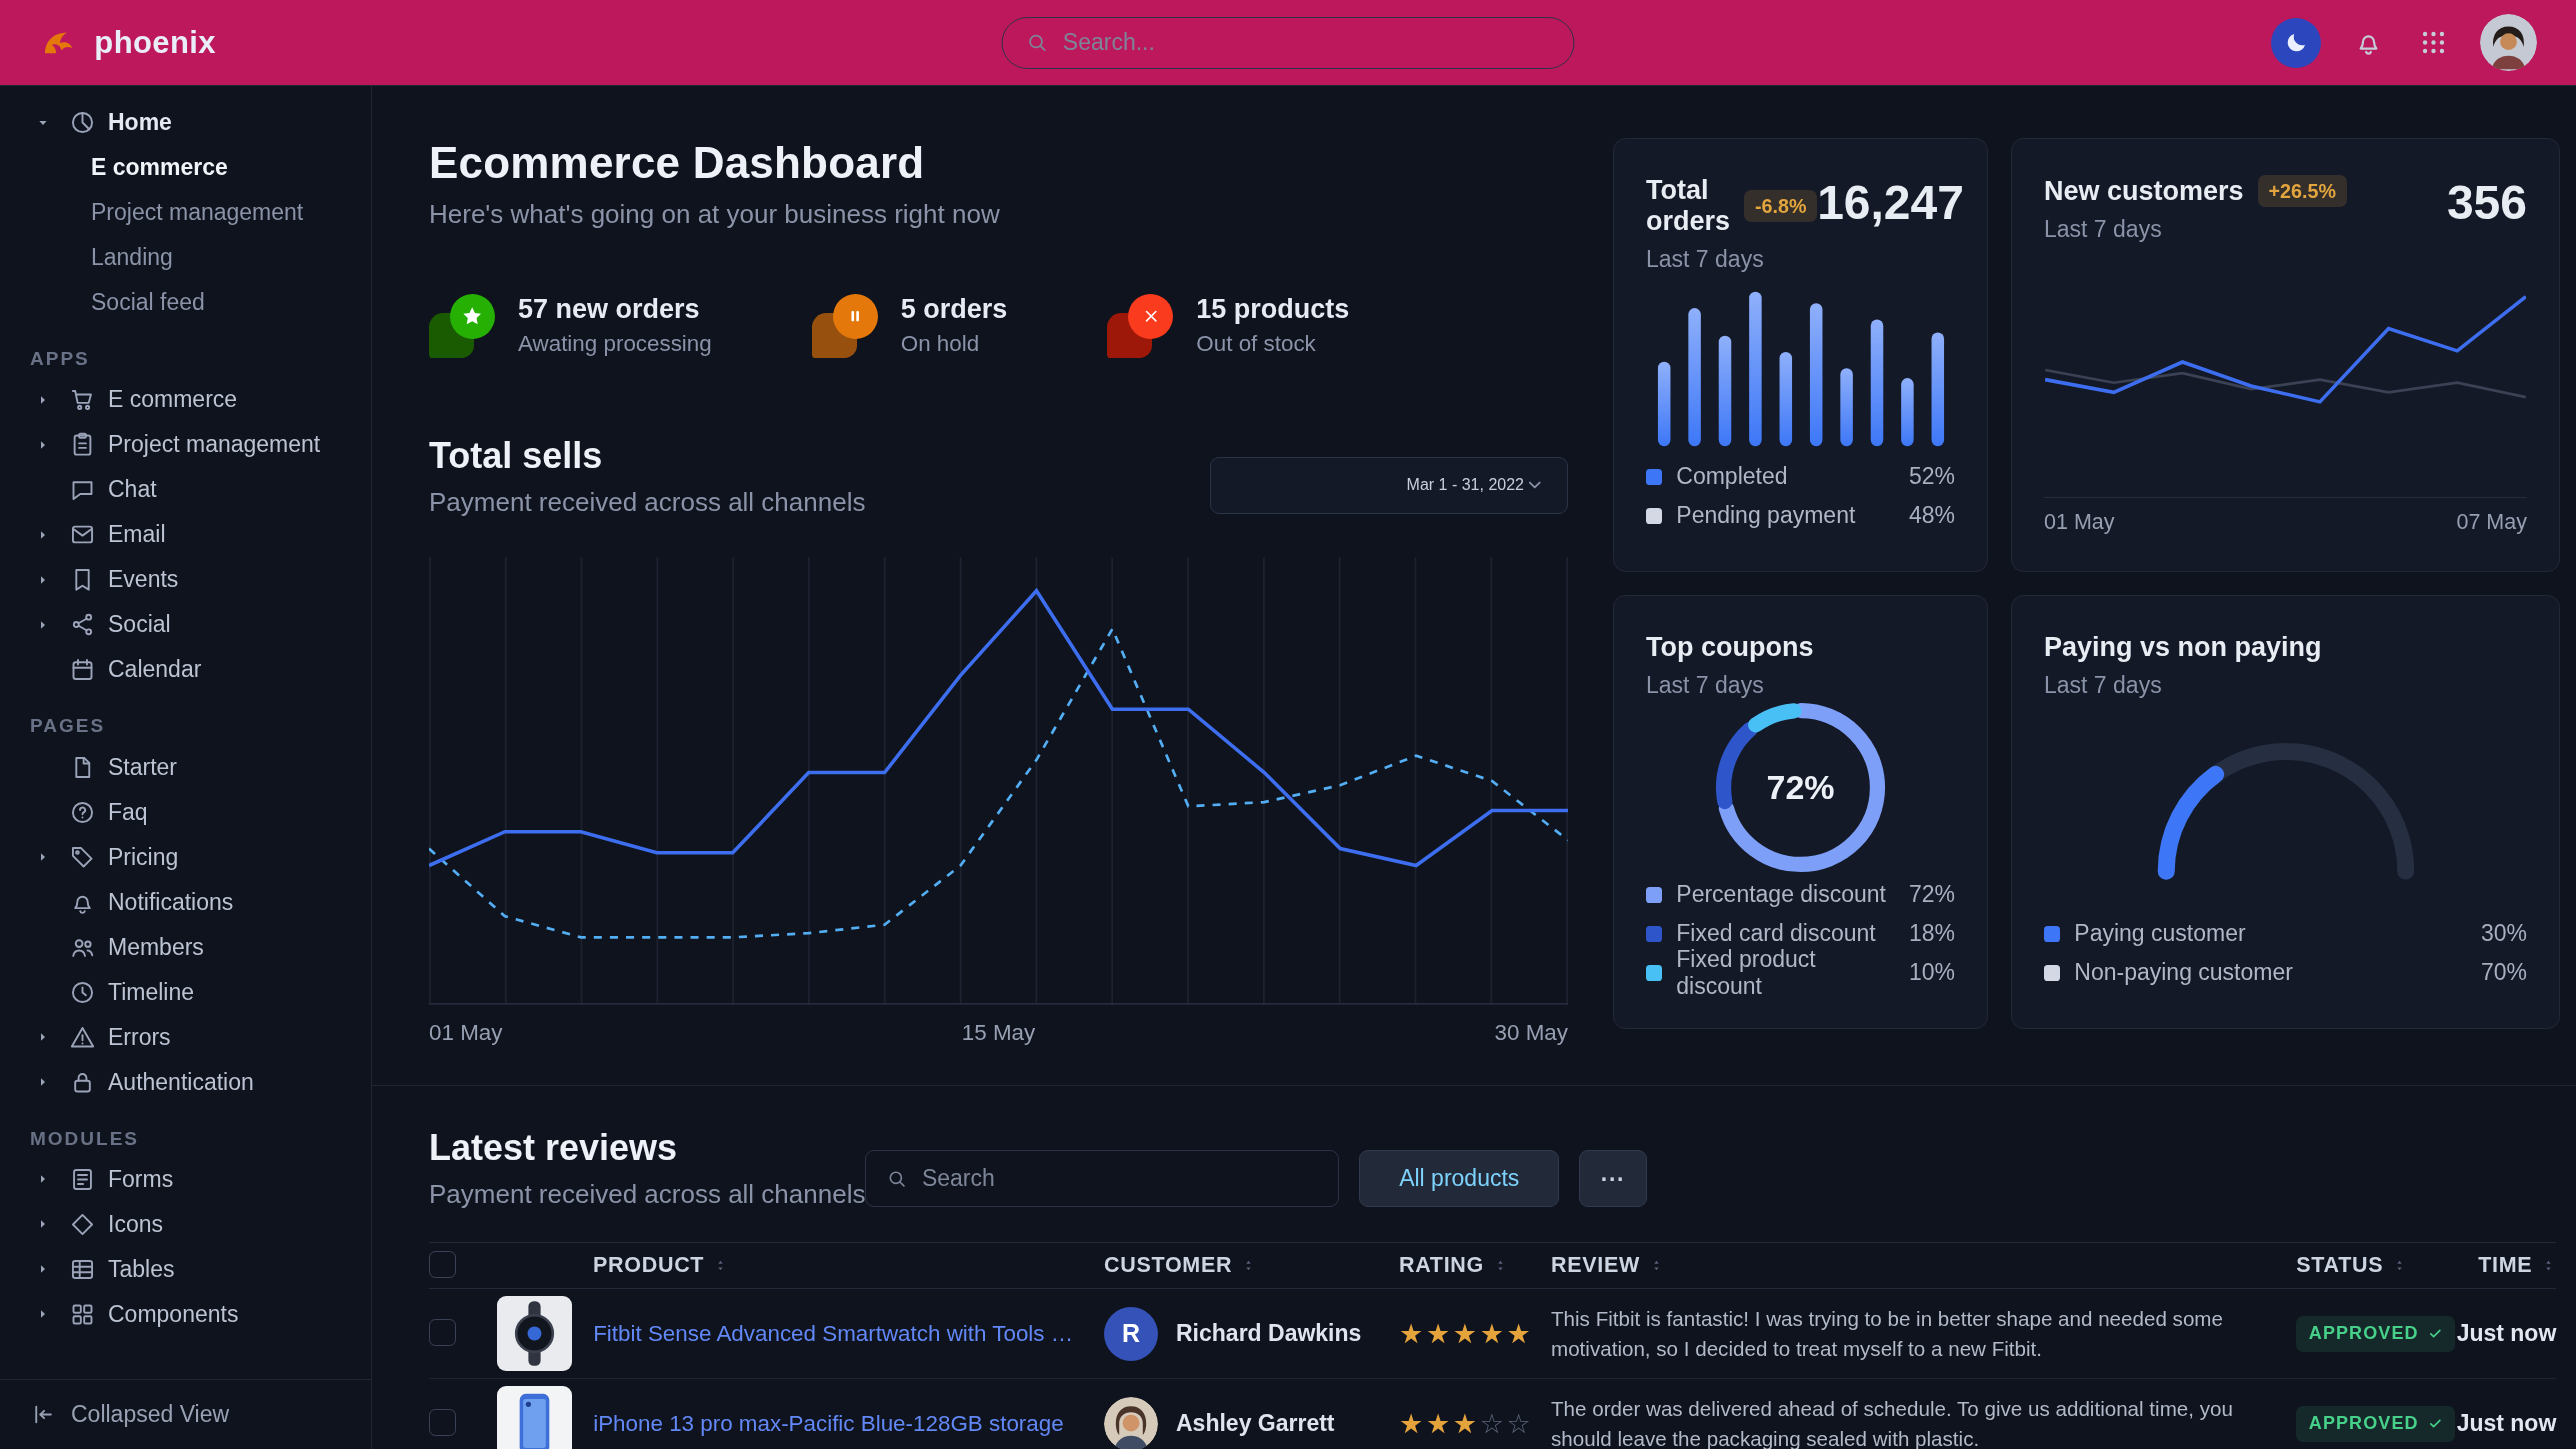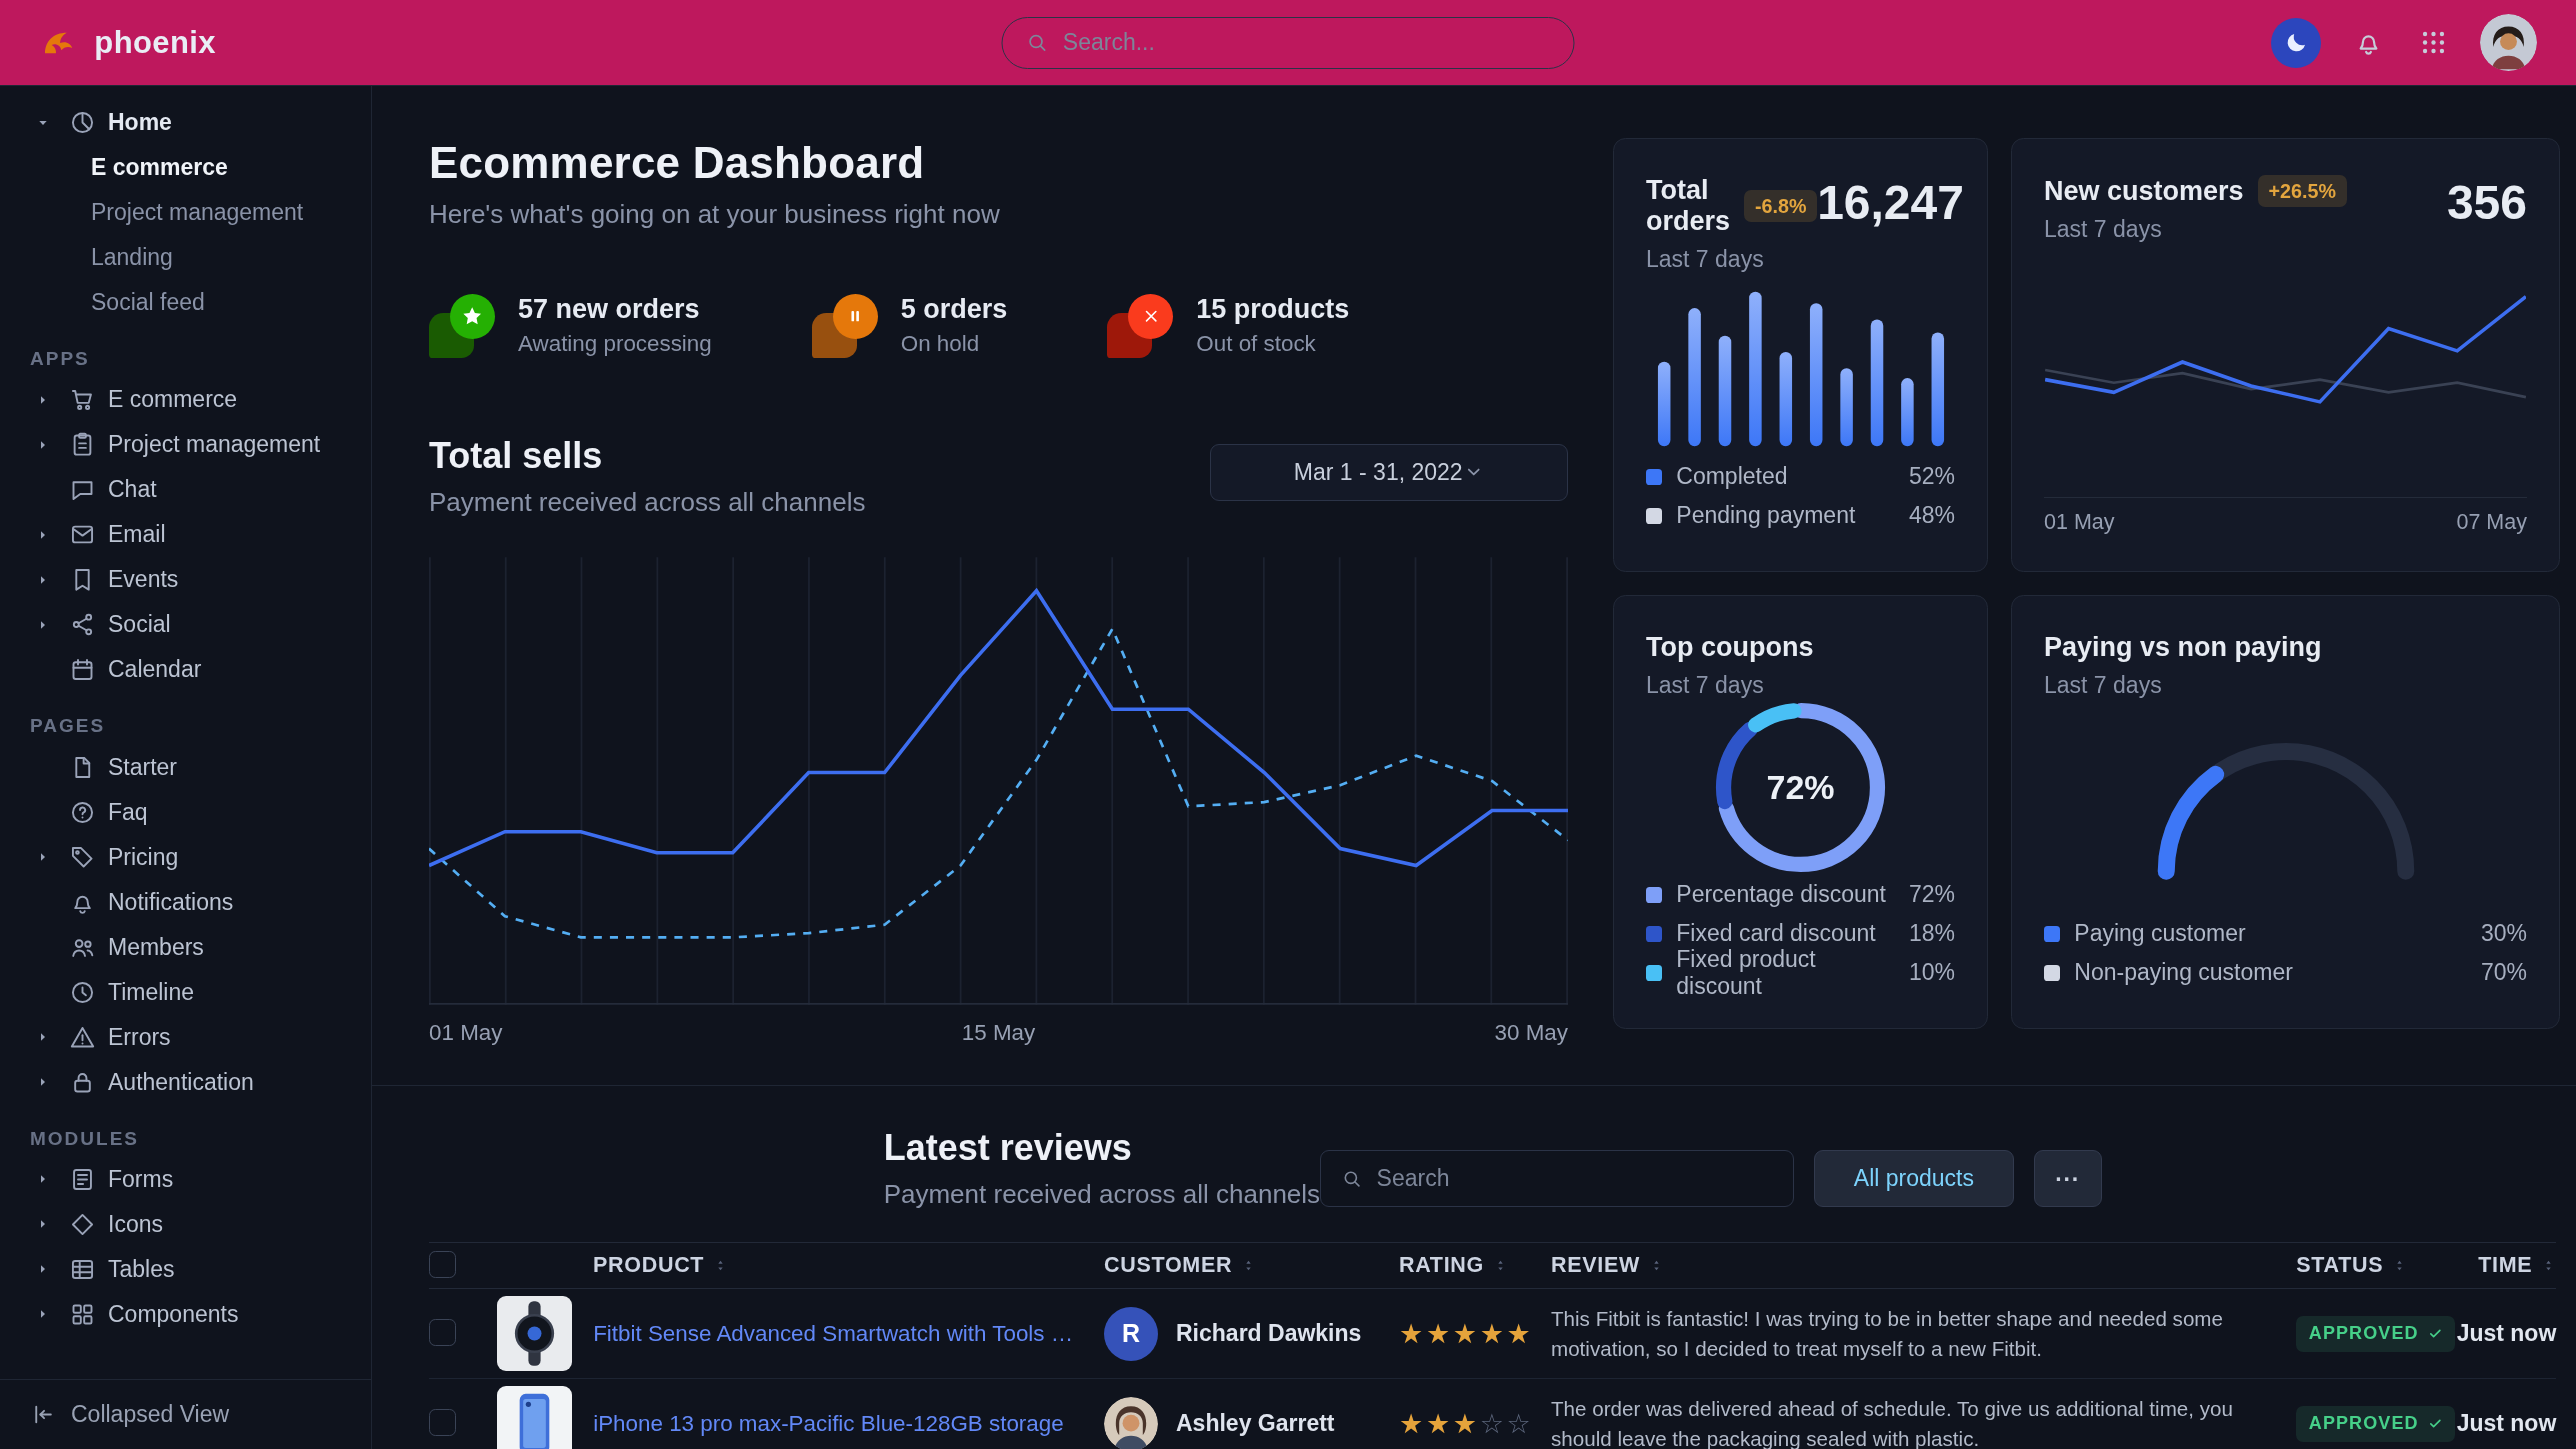--- a/index.html
+++ b/index.html
@@ -66,23 +66,23 @@
   .stat-icon .bubble{position:absolute;left:0;bottom:1.8px;width:45px;height:45px;
     border-radius:14.3px 14.3px 12.5px 3.6px}
   .stat-icon .dot{position:absolute;right:0;top:0;width:45px;height:45px;border-radius:50%;
     display:flex;align-items:center;justify-content:center;color:#fff}
   .stat-icon .dot svg{width:22.4px;height:22.4px}
   .stat-value{font-size:27px;font-weight:700;color:#e7ebf3}
   .stat-caption{font-size:22.4px;color:#8a93a8;margin-top:6.3px}
 
   .sells{margin-top:75px}
   .sells-head{display:flex;align-items:flex-start;justify-content:space-between}
-  .date-select{margin-top:9px;display:flex;align-items:center;justify-content:center;
+  .date-select{margin-top:22px;display:flex;align-items:center;justify-content:flex-end;
     width:358px;height:57px;padding:0 21.5px;background:#141927;border:0.9px solid #2b3347;
-    border-radius:9px;color:#c8cfdc;font-size:23px}
+    border-radius:9px;color:#c8cfdc;font-size:16px}
   .date-select .icon{width:21.5px;height:21.5px;color:#8a93a8}
   .sells-chart{margin-top:39px;height:448px}
   .sells-chart svg{display:block}
   .axis-labels{display:flex;justify-content:space-between;font-size:22.4px;color:#97a0b3;margin-top:14.3px}
 
   
   .cards{display:grid;grid-template-columns:375px 1fr;gap:23px;grid-auto-rows:434px}
   .card{background:#141927;border:0.9px solid #222938;border-radius:12.5px;padding:36px 32px;
     display:flex;flex-direction:column;overflow:hidden}
   .card-head{display:flex;justify-content:space-between;align-items:flex-start}
@@ -99,21 +99,21 @@
   .donut-wrap{position:relative;width:179px;height:179px}
   .donut-label{position:absolute;inset:0;display:flex;align-items:center;justify-content:center;
     font-size:34px;font-weight:700;color:#edf1f7}
   .mini-axis{display:flex;justify-content:space-between;font-size:21.5px;color:#97a0b3;
     border-top:0.9px solid #242b3a;padding-top:12.5px}
 
   .section-divider{border:none;border-top:0.9px solid #1f2634;margin:39px -19.7px 0 -57px}
 
   
   .reviews{padding-top:41px}
-  .reviews-head{display:flex;justify-content:center;align-items:flex-end}
+  .reviews-head{display:flex;justify-content:flex-start;align-items:flex-end}
   .reviews-controls{display:flex;gap:19.7px;align-items:center;margin-bottom:3.6px}
   .search-box{width:474px;height:57px;border:0.9px solid #2b3347;border-radius:9px;display:flex;
     align-items:center;gap:14.3px;padding:0 19.7px;color:#7d8699}
   .search-box .icon{width:21.5px;height:21.5px}
   .search-box input{flex:1;background:transparent;border:0;outline:0;font-size:23px;color:#dde2ee}
   .search-box input::placeholder{color:#7d8699}
   .btn{height:57px;padding:0 39px;border:0.9px solid #323a4e;border-radius:9px;background:#222938;
     color:#7dd3fc;font-size:23px;font-weight:400}
   .btn-more{width:68px;padding:0;font-weight:700;letter-spacing:1.8px;display:flex;
     align-items:center;justify-content:center;color:#cbd2e0}

